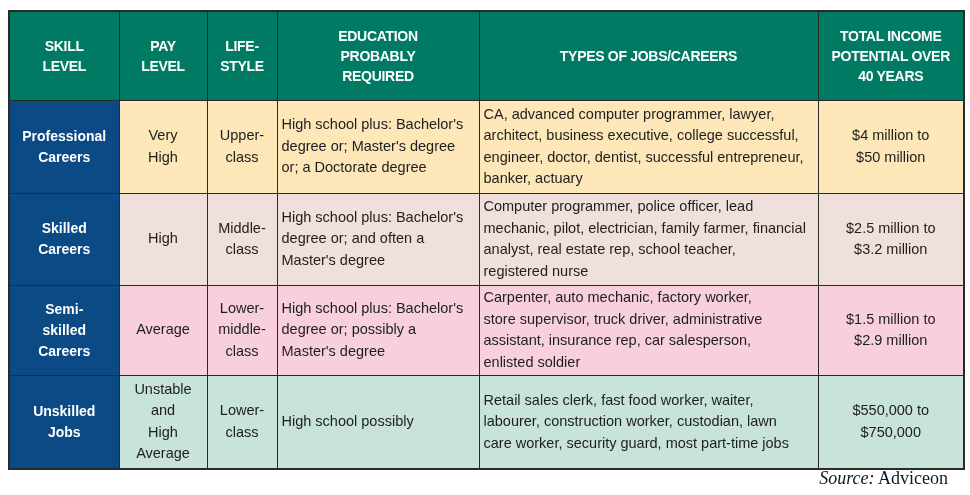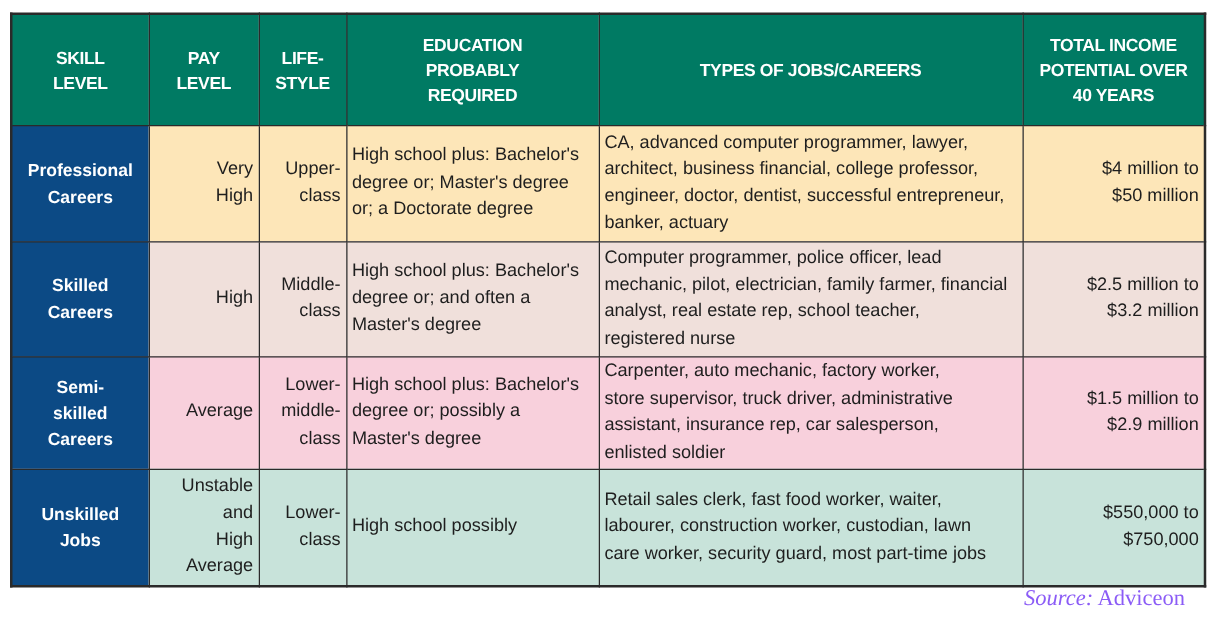--- a/index.html
+++ b/index.html
@@ -9,32 +9,32 @@
     border-collapse:collapse; table-layout:fixed;
     border:2px solid #2a2a2a;
   }
   table.career th, table.career td { border:1.5px solid #2a2a2a; padding:0 4px; }
   table.career th {
     background:#007a63; color:#ffffff; font-weight:bold; font-size:14px;
     line-height:20px; text-align:center; vertical-align:middle; letter-spacing:-0.3px;
   }
   table.career td { font-size:14.5px; line-height:21.5px; color:#1e1e1e; vertical-align:middle; }
   td.skill { background:#0c4a85 !important; color:#ffffff !important; font-weight:bold; text-align:center; font-size:14px !important; line-height:21px !important;margin-left:16px; }
-  td.c { text-align:right; }
+  td.c { text-align:center; }
   td.l { text-align:left; padding-left:5px; }
   .hdr-row { height:89px; }
   .r1 { height:93px; } .r2 { height:92px; } .r3 { height:90px; } .r4 { height:94px; }
   .r1 td { background:#fde6b8; }
   .r2 td { background:#f0e0db; }
   .r3 td { background:#f8d0dc; }
   .r4 td { background:#c8e3da; }
   .line { display:block; }
   .source {
     position:absolute; right:22px; top:468px; font-family:"Liberation Serif", serif;
-    font-size:18px; color:#8b5cf6;
+    font-size:18px; color:#0f172a;
   }
   .source i { font-style:italic; }
 </style>
 </head>
 <body>
 
 <table class="career">
   <colgroup>
     <col style="width:110px">
       <col style="width:88px">
@@ -87,21 +87,21 @@
           <span class="line">Upper-</span>
           <span class="line">class</span>
         </td>
       <td class="l">
           <span class="line">High school plus: Bachelor's</span>
           <span class="line">degree or; Master's degree</span>
           <span class="line">or; a Doctorate degree</span>
         </td>
       <td class="l">
           <span class="line">CA, advanced computer programmer, lawyer,</span>
-          <span class="line">architect, business financial, college professor,</span>
+          <span class="line">architect, business executive, college successful,</span>
           <span class="line">engineer, doctor, dentist, successful entrepreneur,</span>
           <span class="line">banker, actuary</span>
         </td>
       <td class="c">
           <span class="line">$4 million to</span>
           <span class="line">$50 million</span>
         </td>
     </tr>
 
     <tr class="r2">

